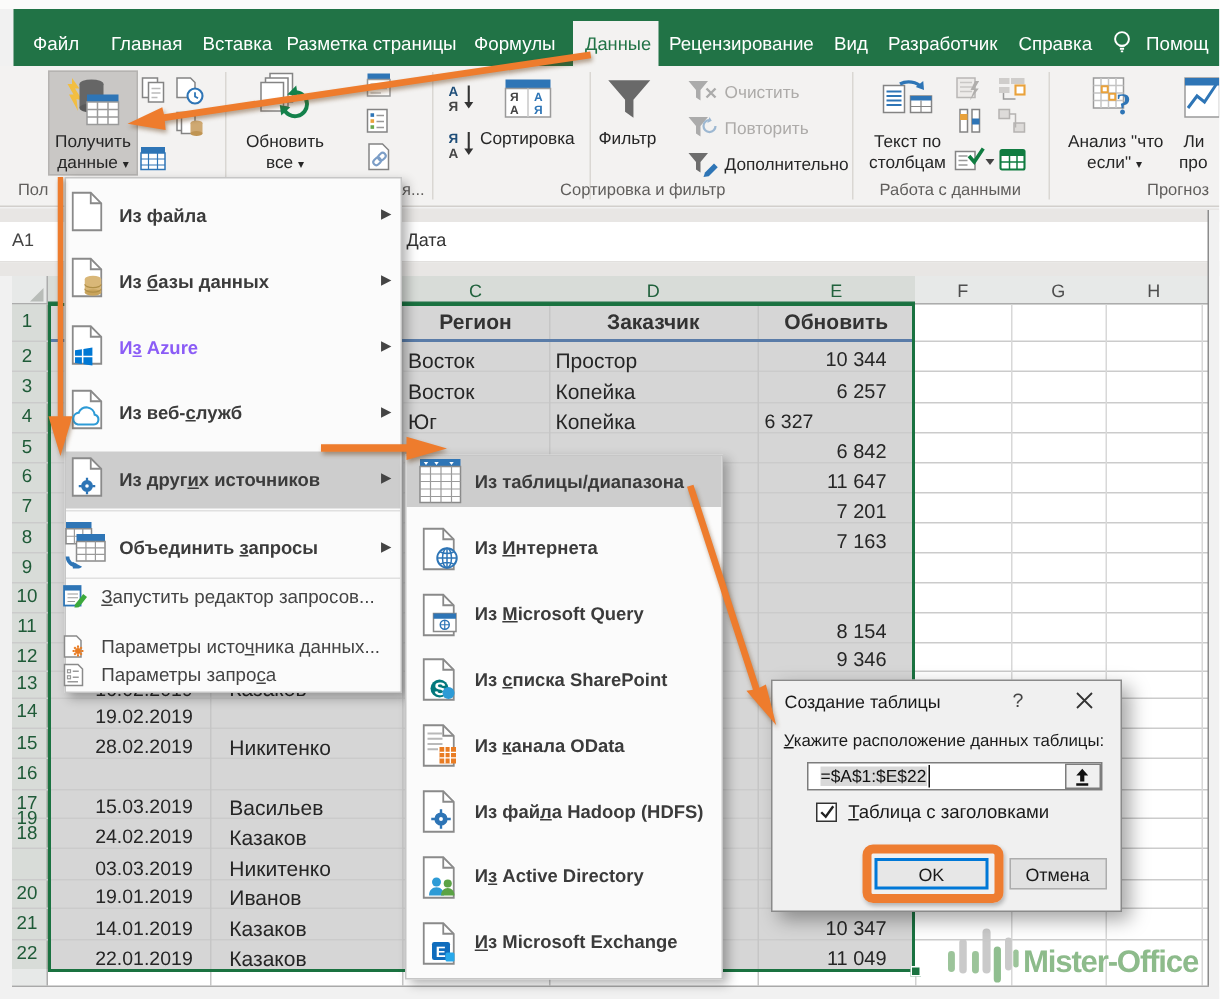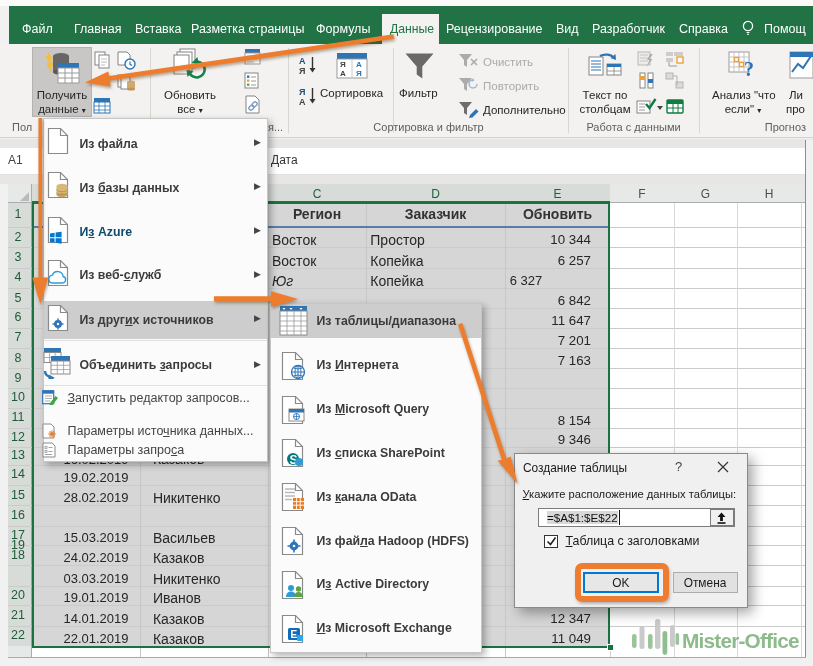--- a/index.html
+++ b/index.html
@@ -310,21 +310,21 @@
 <div class="t" style="left:8px;top:628.2px;width:20px;text-align:center;font-size:12.5px;color:#1F5B38;">22</div>
 <div class="t" style="left:461px;top:232.3px;width:130px;text-align:right;font-size:13.3px;color:#262626;">10 344</div>
 <div class="t" style="left:461px;top:252.7px;width:130px;text-align:right;font-size:13.3px;color:#262626;">6 257</div>
 <div class="t" style="left:461px;top:273.0px;width:130px;text-align:center;font-size:13px;color:#262626;">6 327</div>
 <div class="t" style="left:461px;top:293.0px;width:130px;text-align:right;font-size:13.3px;color:#262626;">6 842</div>
 <div class="t" style="left:461px;top:312.9px;width:130px;text-align:right;font-size:13.3px;color:#262626;">11 647</div>
 <div class="t" style="left:461px;top:333.0px;width:130px;text-align:right;font-size:13.3px;color:#262626;">7 201</div>
 <div class="t" style="left:461px;top:353.0px;width:130px;text-align:right;font-size:13.3px;color:#262626;">7 163</div>
 <div class="t" style="left:461px;top:412.5px;width:130px;text-align:right;font-size:13.3px;color:#262626;">8 154</div>
 <div class="t" style="left:461px;top:432.2px;width:130px;text-align:right;font-size:13.3px;color:#262626;">9 346</div>
-<div class="t" style="left:461px;top:610.6px;width:130px;text-align:right;font-size:13.3px;color:#262626;">12 347</div>
+<div class="t" style="left:461px;top:610.6px;width:130px;text-align:right;font-size:13.3px;color:#262626;">10 347</div>
 <div class="t" style="left:461px;top:630.7px;width:130px;text-align:right;font-size:13.3px;color:#262626;">11 049</div>
 <div class="t" style="left:28.5px;top:469.9px;width:100px;text-align:right;font-size:13px;color:#262626;">19.02.2019</div>
 <div class="t" style="left:28.5px;top:490.1px;width:100px;text-align:right;font-size:13px;color:#262626;">28.02.2019</div>
 <div class="t" style="left:28.5px;top:530.1px;width:100px;text-align:right;font-size:13px;color:#262626;">15.03.2019</div>
 <div class="t" style="left:28.5px;top:550.3px;width:100px;text-align:right;font-size:13px;color:#262626;">24.02.2019</div>
 <div class="t" style="left:28.5px;top:570.9px;width:100px;text-align:right;font-size:13px;color:#262626;">03.03.2019</div>
 <div class="t" style="left:28.5px;top:590.3px;width:100px;text-align:right;font-size:13px;color:#262626;">19.01.2019</div>
 <div class="t" style="left:28.5px;top:610.6px;width:100px;text-align:right;font-size:13px;color:#262626;">14.01.2019</div>
 <div class="t" style="left:28.5px;top:630.7px;width:100px;text-align:right;font-size:13px;color:#262626;">22.01.2019</div>
 <div class="t" style="left:152.9px;top:490.1px;font-size:14px;color:#262626;">Никитенко</div>
@@ -336,21 +336,21 @@
 <div class="t" style="left:152.9px;top:630.7px;font-size:14px;color:#262626;">Казаков</div>
 <div class="a" style="left:34px;top:447.2px;width:280px;height:17.5px;overflow:hidden;">
       <div class="t" style="left:0;top:4.5px;width:94.5px;text-align:right;font-size:13px;color:#262626;">16.02.2019</div>
       <div class="t" style="left:118.9px;top:4.2px;font-size:14px;color:#262626;">Казаков</div>
     </div>
 <div class="t" style="left:268px;top:205.6px;width:98px;text-align:center;font-size:14px;font-weight:bold;color:#333;">Регион</div>
 <div class="t" style="left:366px;top:205.6px;width:139px;text-align:center;font-size:14px;font-weight:bold;color:#333;">Заказчик</div>
 <div class="t" style="left:505px;top:205.6px;width:105px;text-align:center;font-size:14px;font-weight:bold;color:#333;">Обновить</div>
 <div class="t" style="left:272px;top:232.3px;font-size:14px;color:#262626;">Восток</div>
 <div class="t" style="left:272px;top:252.7px;font-size:14px;color:#262626;">Восток</div>
-<div class="t" style="left:272px;top:273.0px;font-size:14px;color:#262626;font-style:italic;">Юг</div>
+<div class="t" style="left:272px;top:273.0px;font-size:14px;color:#262626;">Юг</div>
 <div class="t" style="left:370.3px;top:232.3px;font-size:14px;color:#262626;">Простор</div>
 <div class="t" style="left:370.3px;top:252.7px;font-size:14px;color:#262626;">Копейка</div>
 <div class="t" style="left:370.3px;top:273.0px;font-size:14px;color:#262626;">Копейка</div>
 
 <div class="a" style="left:804.5px;top:140px;width:1.8px;height:518px;background:#8C8C8C;"></div>
 <div class="a" style="left:806.3px;top:140px;width:7px;height:526px;background:#F1F1F1;"></div>
 <div class="a" style="left:8px;top:656.8px;width:798px;height:1.4px;background:#A9A9A9;"></div>
 <div class="a" style="left:0;top:658.2px;width:813px;height:8px;background:#F1F1F1;"></div>
 
 <svg class="a" style="left:628px;top:612px;" width="176px" height="50" viewBox="0 0 176 50">
@@ -366,21 +366,21 @@
  <text x="54" y="36" font-family="Liberation Sans" font-weight="bold" font-size="20.8" fill="#8DBB8B" letter-spacing="-0.8">Mister-Office</text>
 </svg>
 
 <div class="a" style="left:42.5px;top:117.5px;width:225.5px;height:344px;background:#FBFBFB;border:1px solid #C6C6C6;box-sizing:border-box;box-shadow:3px 3px 7px rgba(0,0,0,0.3);"></div>
 <div class="a" style="left:43.5px;top:301px;width:223.5px;height:37.5px;background:#CDCDCD;"></div>
 <div class="a" style="left:43.5px;top:339.9px;width:223.5px;height:1px;background:#E0E0E0;"></div>
 <div class="a" style="left:43.5px;top:385.2px;width:223.5px;height:1px;background:#E0E0E0;"></div>
 
 <div class="t" style="left:79.5px;top:136.5px;font-size:12.3px;font-weight:bold;color:#3b3b3b;">Из файла</div>
 <div class="t" style="left:79.5px;top:180.5px;font-size:12.3px;font-weight:bold;color:#3b3b3b;">Из <u>б</u>азы данных</div>
-<div class="t" style="left:79.5px;top:224.6px;font-size:12.3px;font-weight:bold;color:#0c4a6e;">И<u>з</u> Azure</div>
+<div class="t" style="left:79.5px;top:224.6px;font-size:12.3px;font-weight:bold;color:#8b5cf6;">И<u>з</u> Azure</div>
 <div class="t" style="left:79.5px;top:268.2px;font-size:12.3px;font-weight:bold;color:#3b3b3b;">Из веб-<u>с</u>лужб</div>
 <div class="t" style="left:79.5px;top:312.8px;font-size:12.3px;font-weight:bold;color:#3b3b3b;">Из друг<u>и</u>х источников</div>
 <div class="t" style="left:79.5px;top:358px;font-size:12.3px;font-weight:bold;color:#3b3b3b;">Объединить <u>з</u>апросы</div>
 <div class="t" style="left:67.5px;top:423.5px;font-size:12.5px;color:#444;">Параметры исто<u>ч</u>ника данных...</div>
 <div class="t" style="left:67.5px;top:391px;font-size:12.5px;color:#444;"><u>З</u>апустить редактор запросов...</div>
 <div class="t" style="left:67.5px;top:442.5px;font-size:12.5px;color:#444;">Параметры запро<u>с</u>а</div>
 
 <div class="t" style="left:254px;top:137px;font-size:9px;color:#444;">▶</div>
 <div class="t" style="left:254px;top:181px;font-size:9px;color:#444;">▶</div>
 <div class="t" style="left:254px;top:225px;font-size:9px;color:#444;">▶</div>

